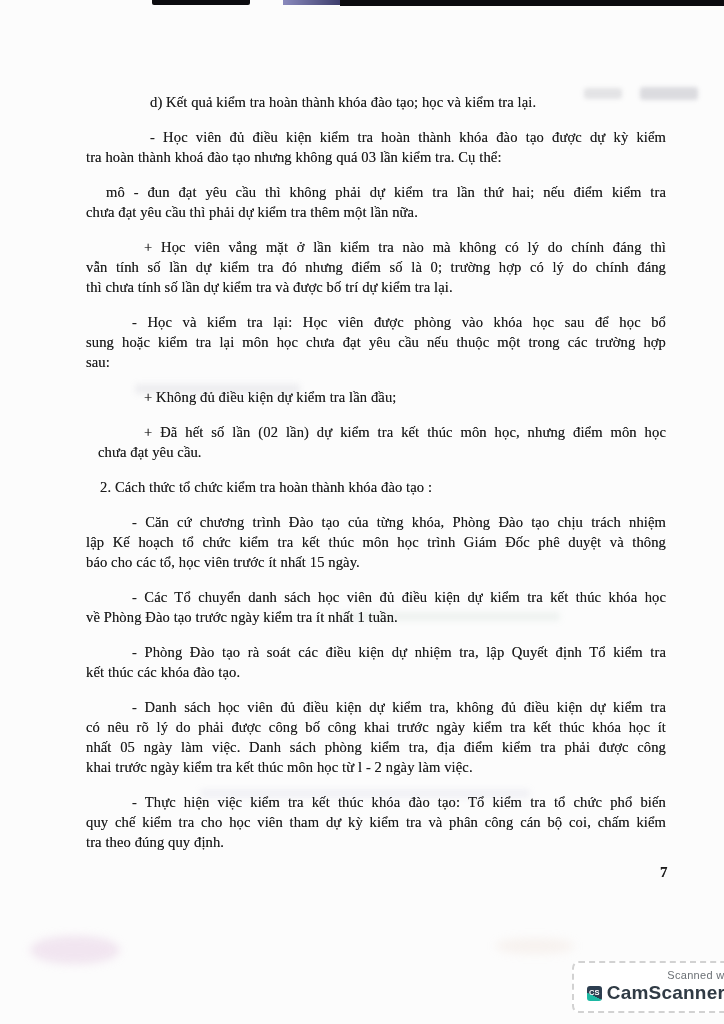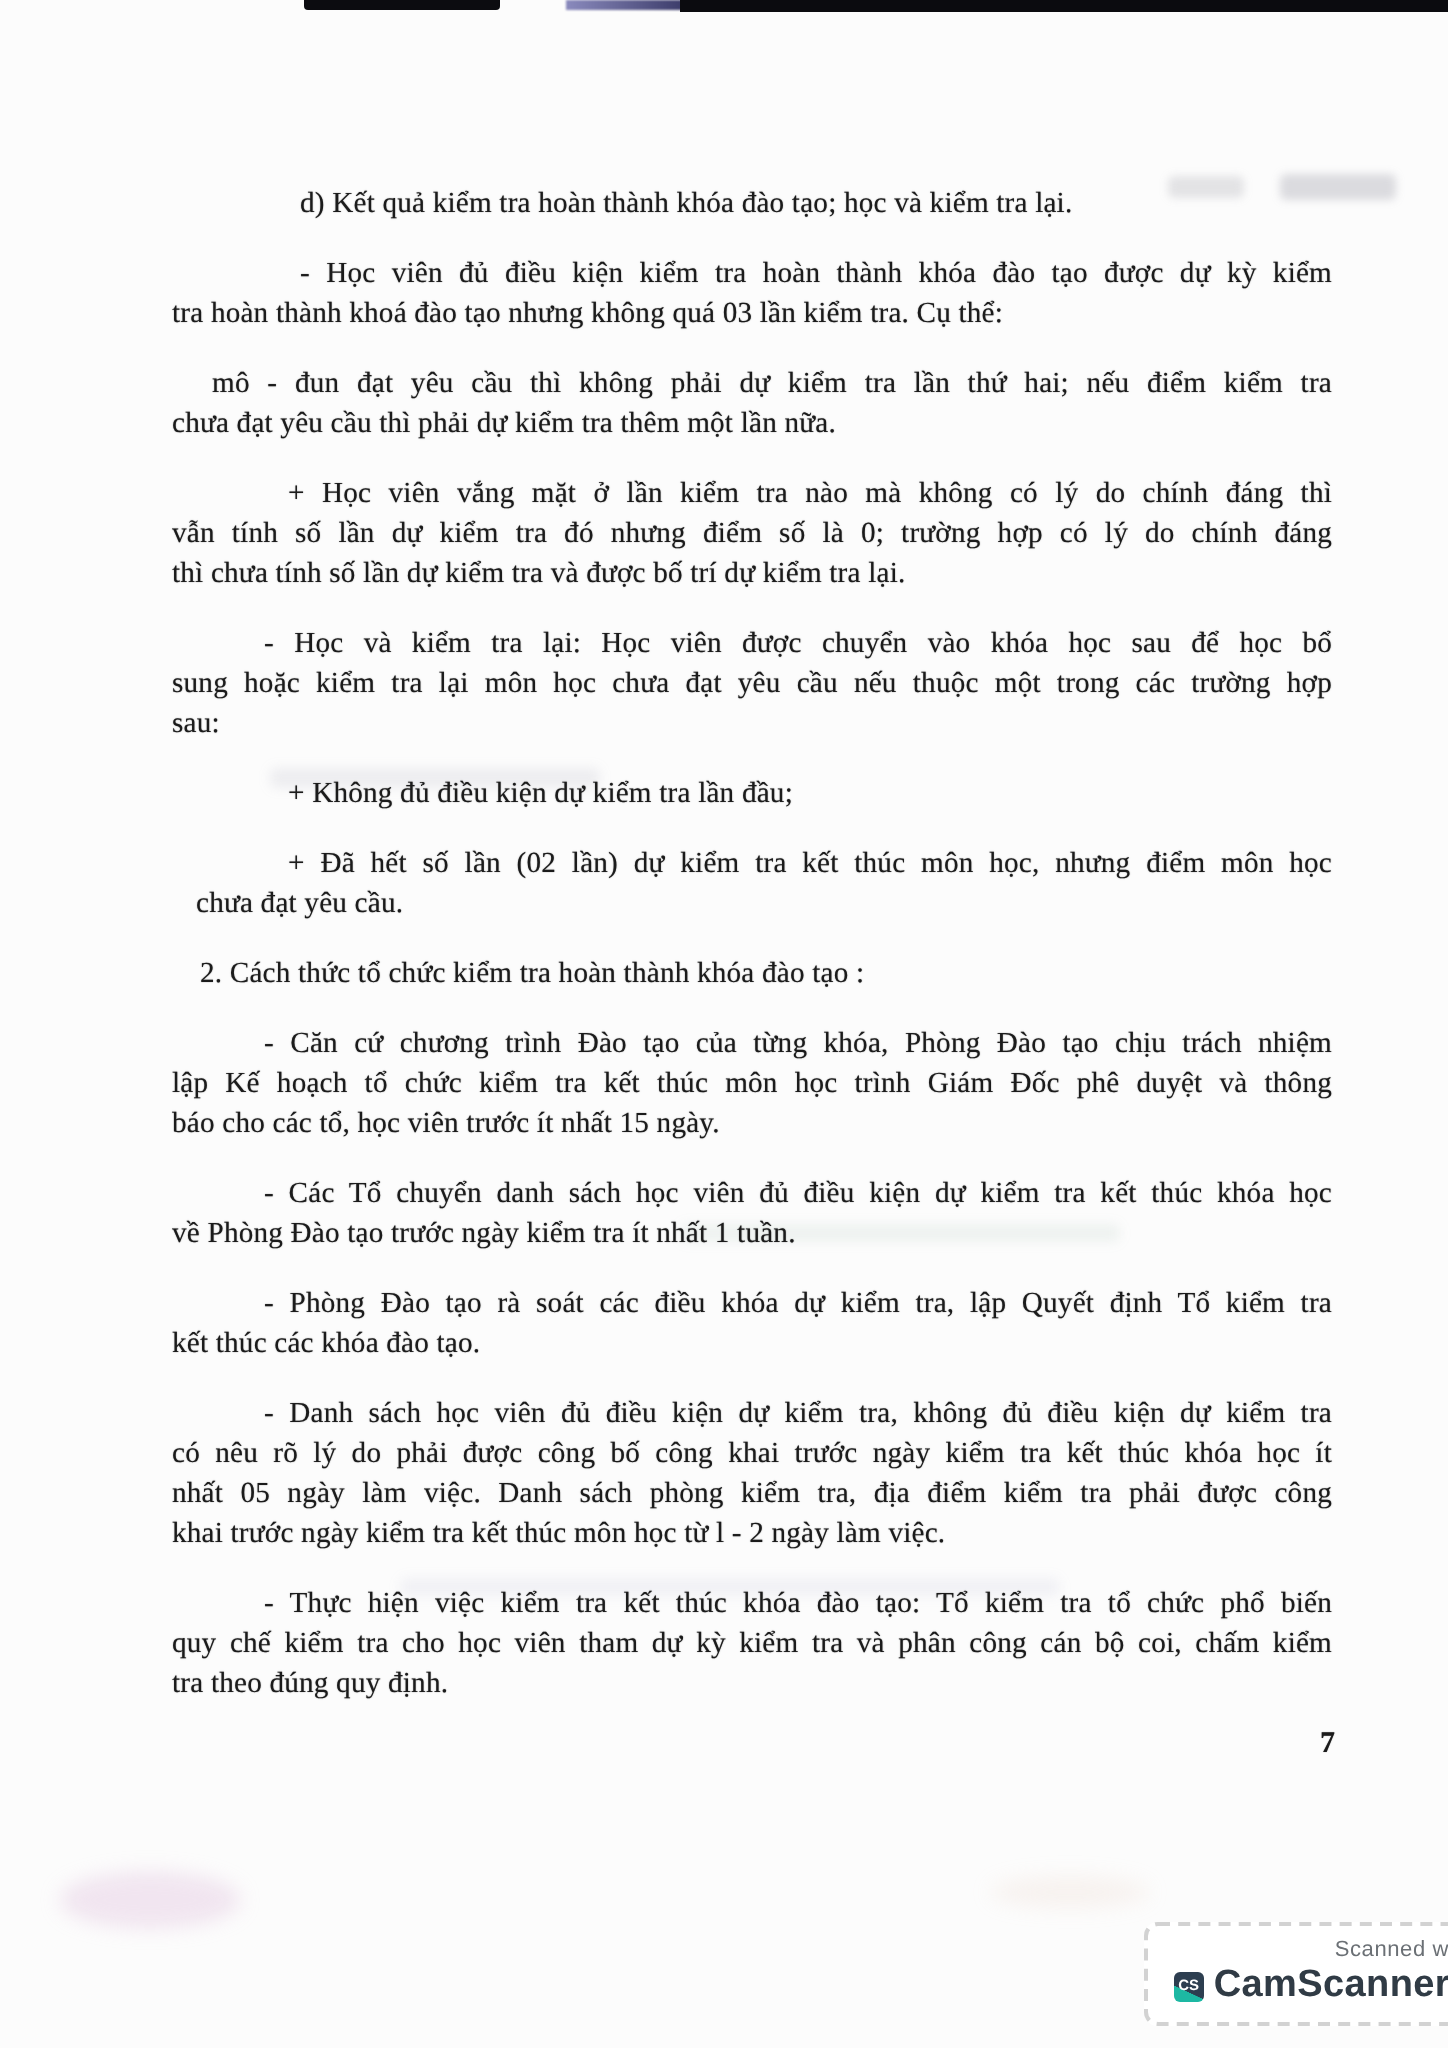--- a/index.html
+++ b/index.html
@@ -112,21 +112,21 @@
       <div class="ln">chưa đạt yêu cầu thì phải dự kiểm tra thêm một lần nữa.</div>
     </div>
 
     <div class="para">
       <div class="ln jl in3">+ Học viên vắng mặt ở lần kiểm tra nào mà không có lý do chính đáng thì</div>
       <div class="ln jl">vẫn tính số lần dự kiểm tra đó nhưng điểm số là 0; trường hợp có lý do chính đáng</div>
       <div class="ln">thì chưa tính số lần dự kiểm tra và được bố trí dự kiểm tra lại.</div>
     </div>
 
     <div class="para">
-      <div class="ln jl in4">- Học và kiểm tra lại: Học viên được chuyển vào khóa học sau để học bổ</div>
+      <div class="ln jl in4">- Học và kiểm tra lại: Học viên được phòng vào khóa học sau để học bổ</div>
       <div class="ln jl">sung hoặc kiểm tra lại môn học chưa đạt yêu cầu nếu thuộc một trong các trường hợp</div>
       <div class="ln">sau:</div>
     </div>
 
     <div class="para">
       <div class="ln in3">+ Không đủ điều kiện dự kiểm tra lần đầu;</div>
     </div>
 
     <div class="para">
       <div class="ln jl in3">+ Đã hết số lần (02 lần) dự kiểm tra kết thúc môn học, nhưng điểm môn học</div>
@@ -142,21 +142,21 @@
       <div class="ln jl">lập Kế hoạch tổ chức kiểm tra kết thúc môn học trình Giám Đốc phê duyệt và thông</div>
       <div class="ln">báo cho các tổ, học viên trước ít nhất 15 ngày.</div>
     </div>
 
     <div class="para">
       <div class="ln jl in4">- Các Tổ chuyển danh sách học viên đủ điều kiện dự kiểm tra kết thúc khóa học</div>
       <div class="ln">về Phòng Đào tạo trước ngày kiểm tra ít nhất 1 tuần.</div>
     </div>
 
     <div class="para">
-      <div class="ln jl in4">- Phòng Đào tạo rà soát các điều khóa dự kiểm tra, lập Quyết định Tổ kiểm tra</div>
+      <div class="ln jl in4">- Phòng Đào tạo rà soát các điều kiện dự nhiệm tra, lập Quyết định Tổ kiểm tra</div>
       <div class="ln">kết thúc các khóa đào tạo.</div>
     </div>
 
     <div class="para">
       <div class="ln jl in4">- Danh sách học viên đủ điều kiện dự kiểm tra, không đủ điều kiện dự kiểm tra</div>
       <div class="ln jl">có nêu rõ lý do phải được công bố công khai trước ngày kiểm tra kết thúc khóa học ít</div>
       <div class="ln jl">nhất 05 ngày làm việc. Danh sách phòng kiểm tra, địa điểm kiểm tra phải được công</div>
       <div class="ln">khai trước ngày kiểm tra kết thúc môn học từ l - 2 ngày làm việc.</div>
     </div>
 

